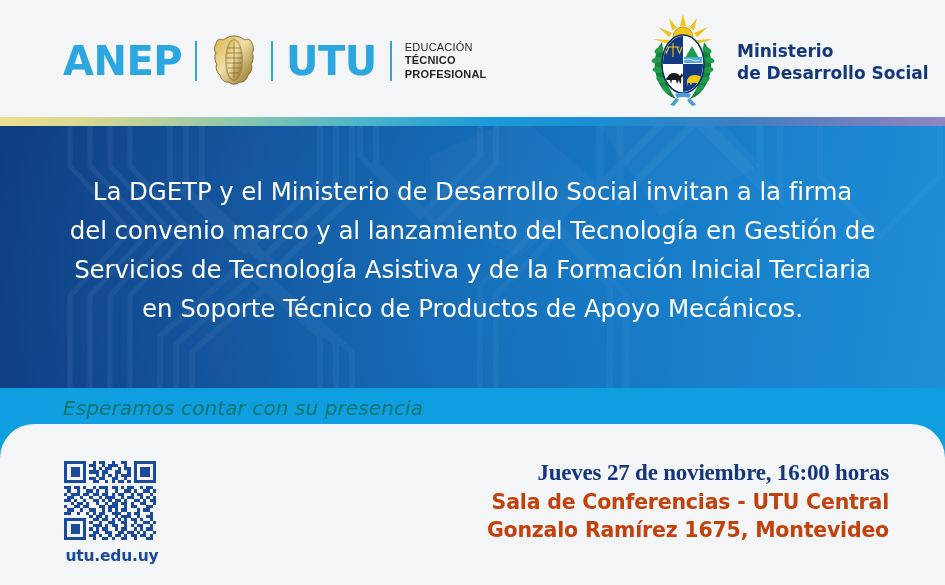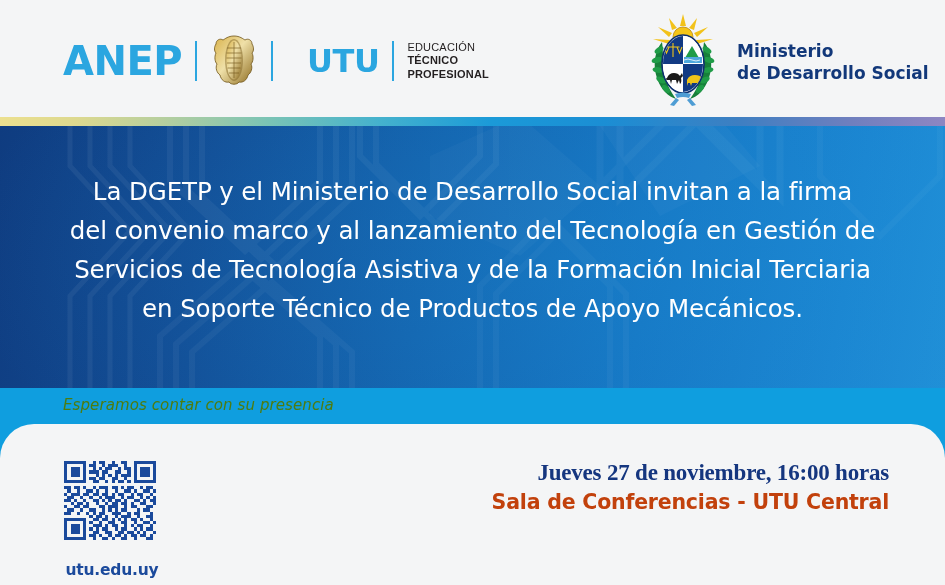--- a/index.html
+++ b/index.html
@@ -58,25 +58,24 @@
   .shield-wrap {
     width: 44px; height: 52px;
     position: relative;
     flex: none;
     margin: 0 2px;
   }
 
   .utu-word {
     font-family: "DejaVu Sans", sans-serif;
     font-weight: 700;
-    font-size: 32px;
+    font-size: 40px;
     letter-spacing: -0.5px;
     color: #2ba6e0;
     line-height: 1;
-    margin-left: 21px;
   }
 
   .utu-tag {
     font-family: "Liberation Sans", sans-serif;
     font-weight: 700;
     font-size: 11px;
     line-height: 13.5px;
     letter-spacing: 0.2px;
     color: #231f20;
     white-space: nowrap;
@@ -148,43 +147,43 @@
     position: absolute;
     left: 0; top: 388px;
     width: 945px; height: 72px;
     background: #0f9edf;
   }
   .presence {
     position: absolute;
     left: 63px; top: 396px;
     font-family: "DejaVu Sans", sans-serif;
     font-style: italic;
-    font-size: 15px;
-    color: #4d7c0f;
+    font-size: 20px;
+    color: #0f766e;
     letter-spacing: 0.1px;
     white-space: nowrap;
   }
 
   
   .white-panel {
     position: absolute;
     left: 0; top: 424px;
     width: 945px; height: 161px;
     background: #f4f5f6;
     border-radius: 34px 34px 0 0;
   }
 
   .qr-block {
     position: absolute;
     left: 64px; top: 461px;
     width: 96px;
   }
   .qr-img { display: block; width: 92px; height: 79px; }
   .qr-label {
-    margin-top: 21px;
+    margin-top: 7px;
     text-align: center;
     font-family: "DejaVu Sans", sans-serif;
     font-weight: 700;
     font-size: 15.5px;
     color: #1b4a9c;
     letter-spacing: -0.2px;
   }
 
   .event-info {
     position: absolute;
@@ -580,15 +579,16 @@
           <rect x="22" y="24" width="1" height="1"></rect>
           <rect x="26" y="24" width="2" height="1"></rect>
       </g>
     </svg>
     <div class="qr-label">utu.edu.uy</div>
   </div>
 
   <div class="event-info">
     <div class="event-date">Jueves 27 de noviembre, 16:00 horas</div>
     <div class="event-venue">Sala de Conferencias - UTU Central</div>
+    <div class="event-addr">Gonzalo Ramírez 1675, Montevideo</div>
   </div>
 
 </div>
 
 </body></html>

